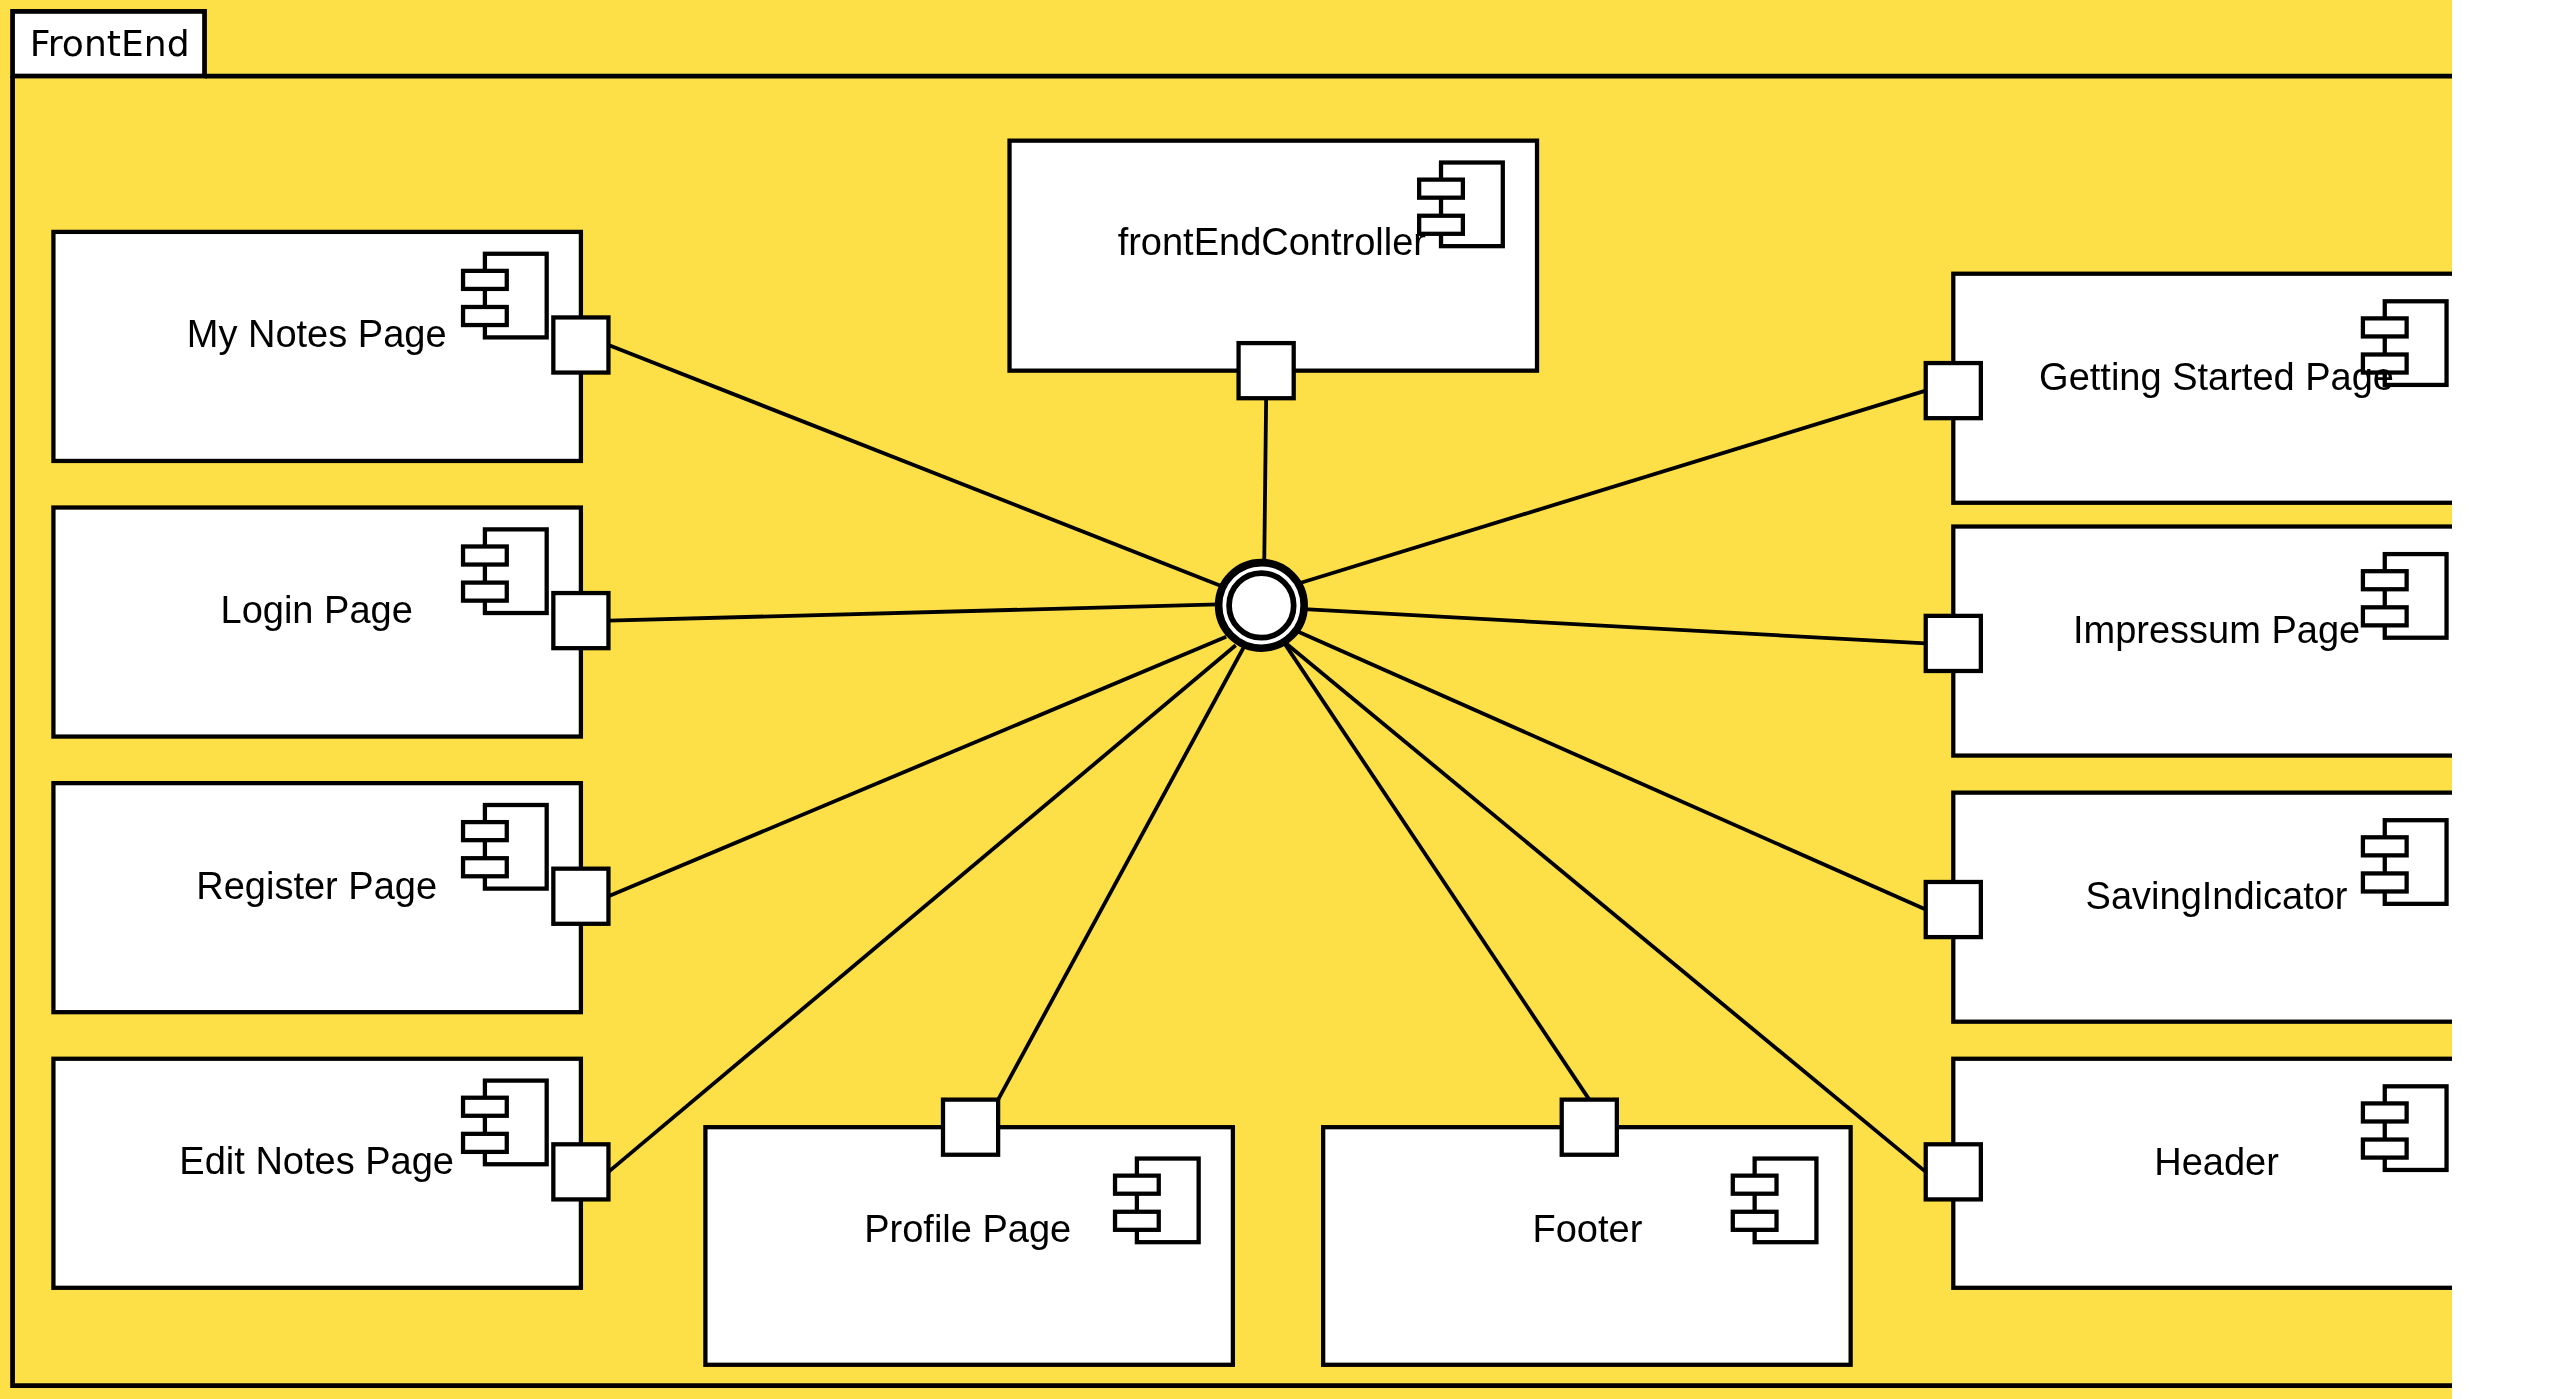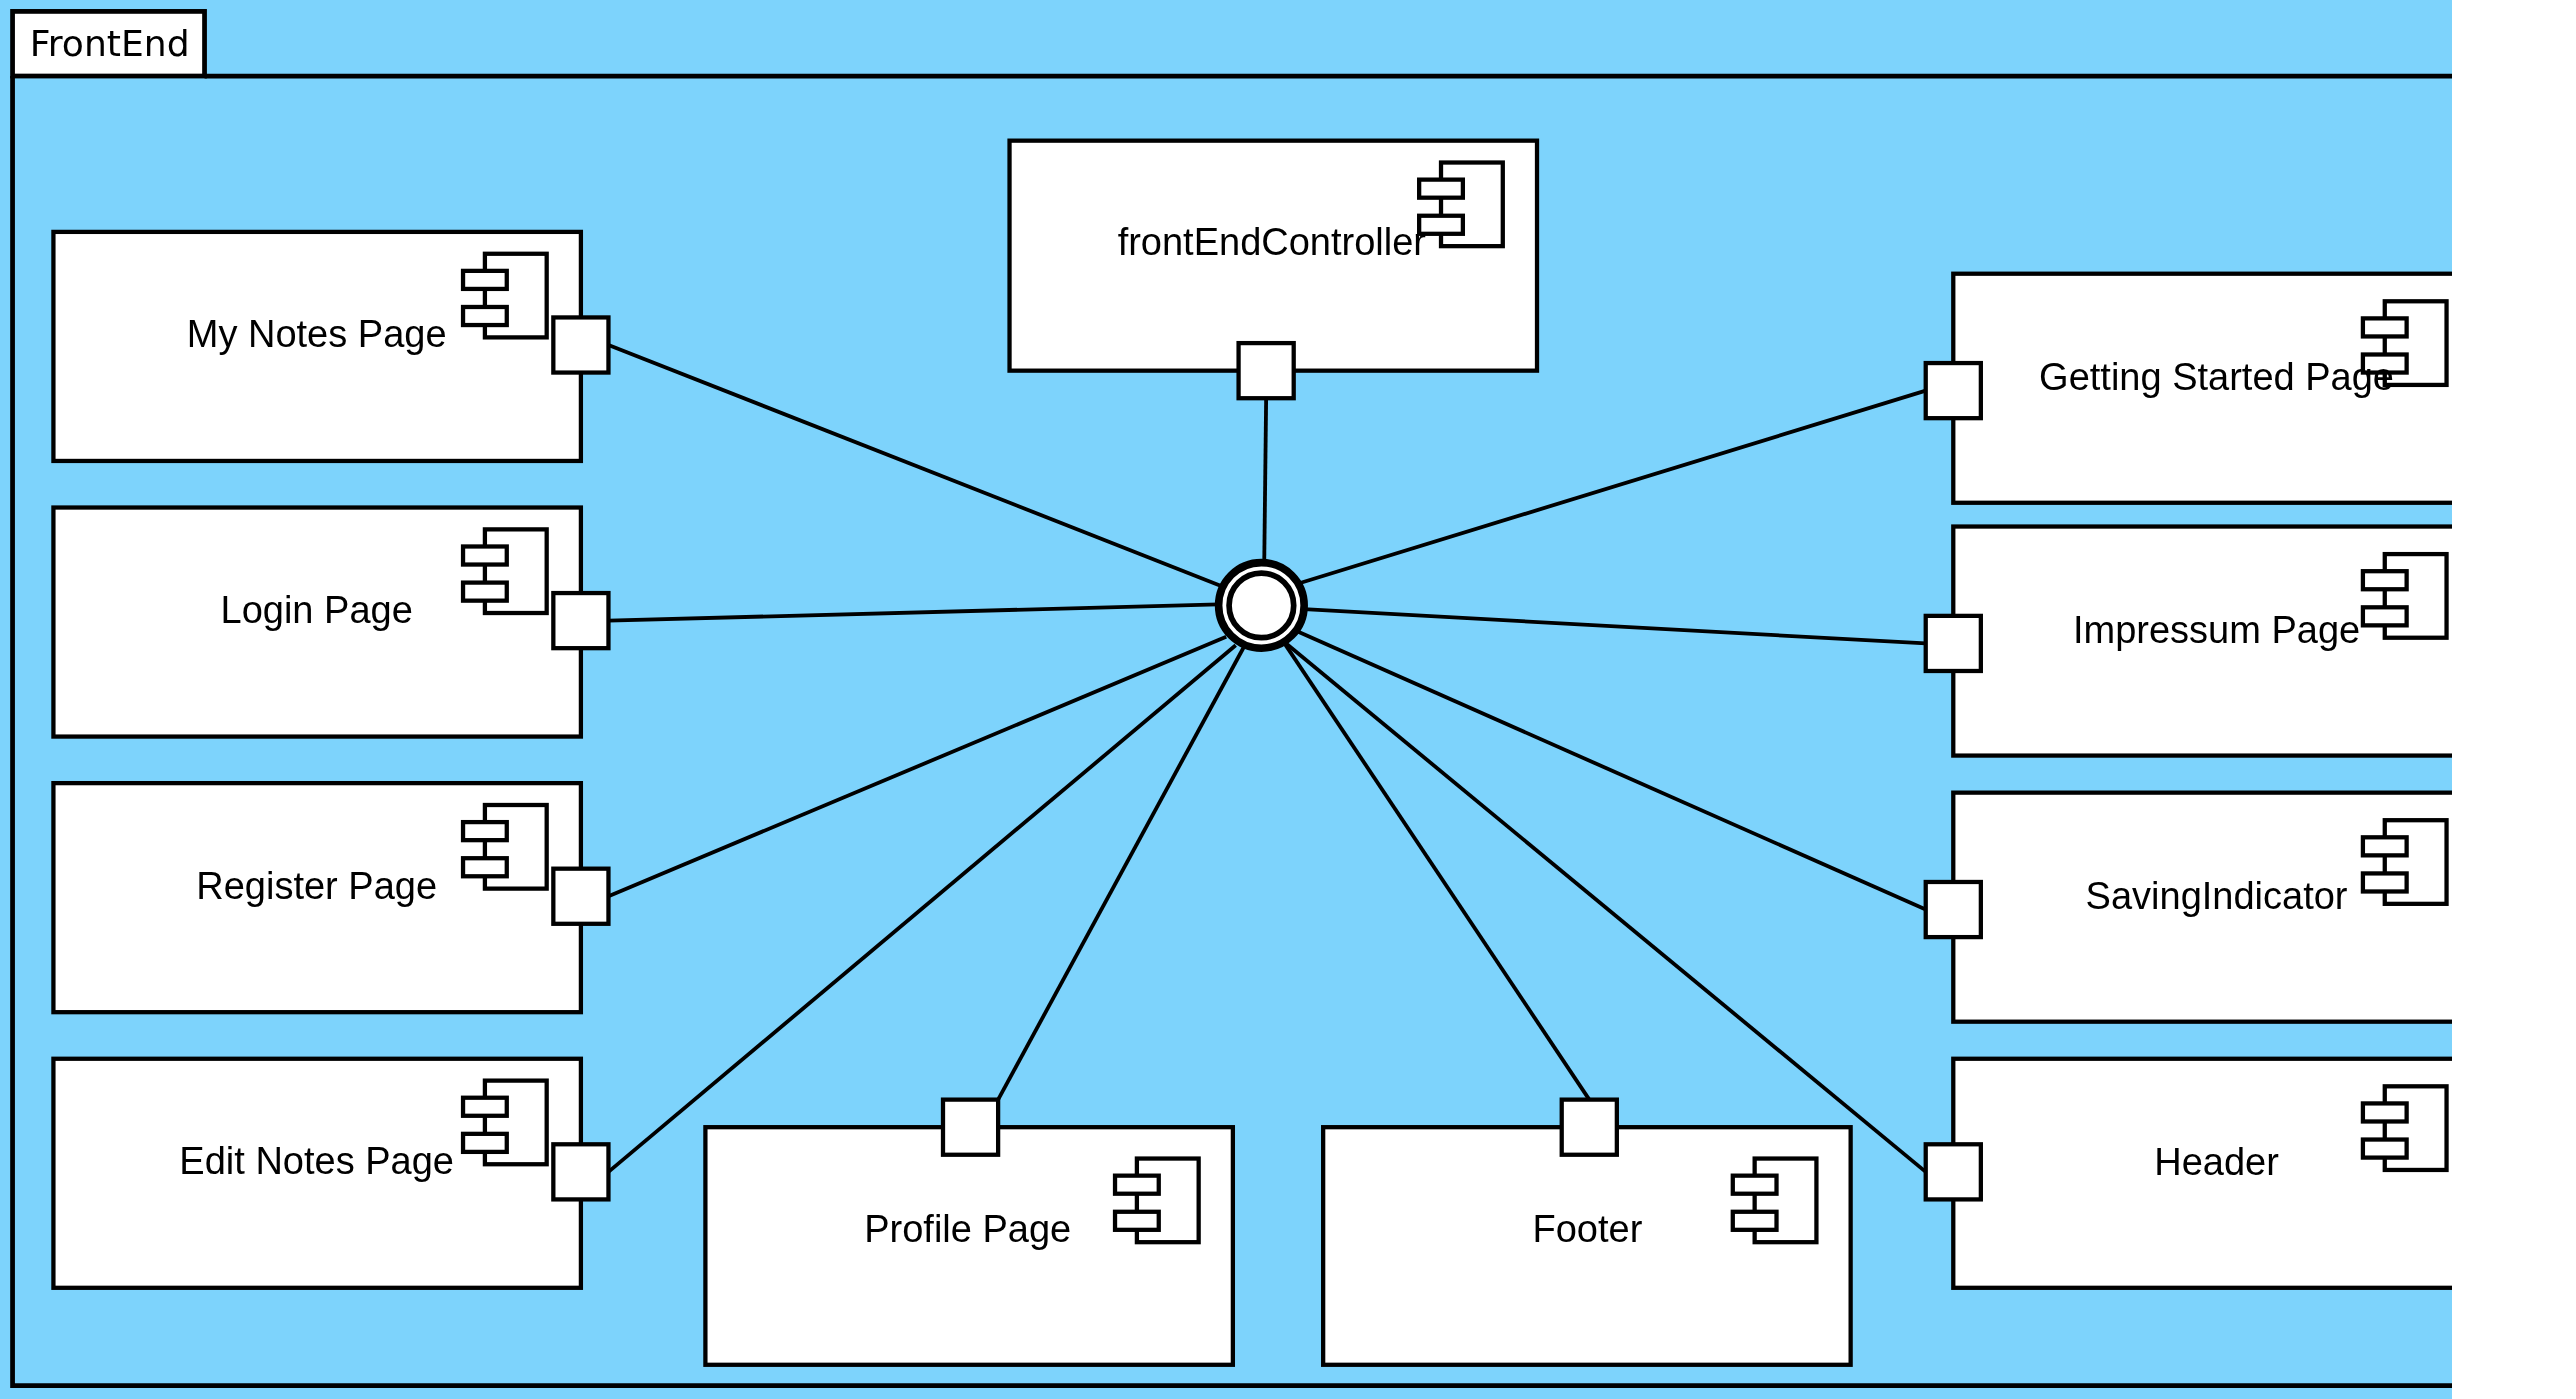--- a/index.html
+++ b/index.html
@@ -7,21 +7,21 @@
     padding: 0;
     background: #ffffff;
   }
   body {
     font-family: "Liberation Sans", sans-serif;
   }
   #stage {
     position: relative;
     width: 2452px;
     height: 1399px;
-    background: #7dd3fc;
+    background: #fde047;
     overflow: hidden;
   }
   svg#diagram {
     position: absolute;
     left: 0;
     top: 0;
     width: 2576px;
     height: 1399px;
     display: block;
   }

